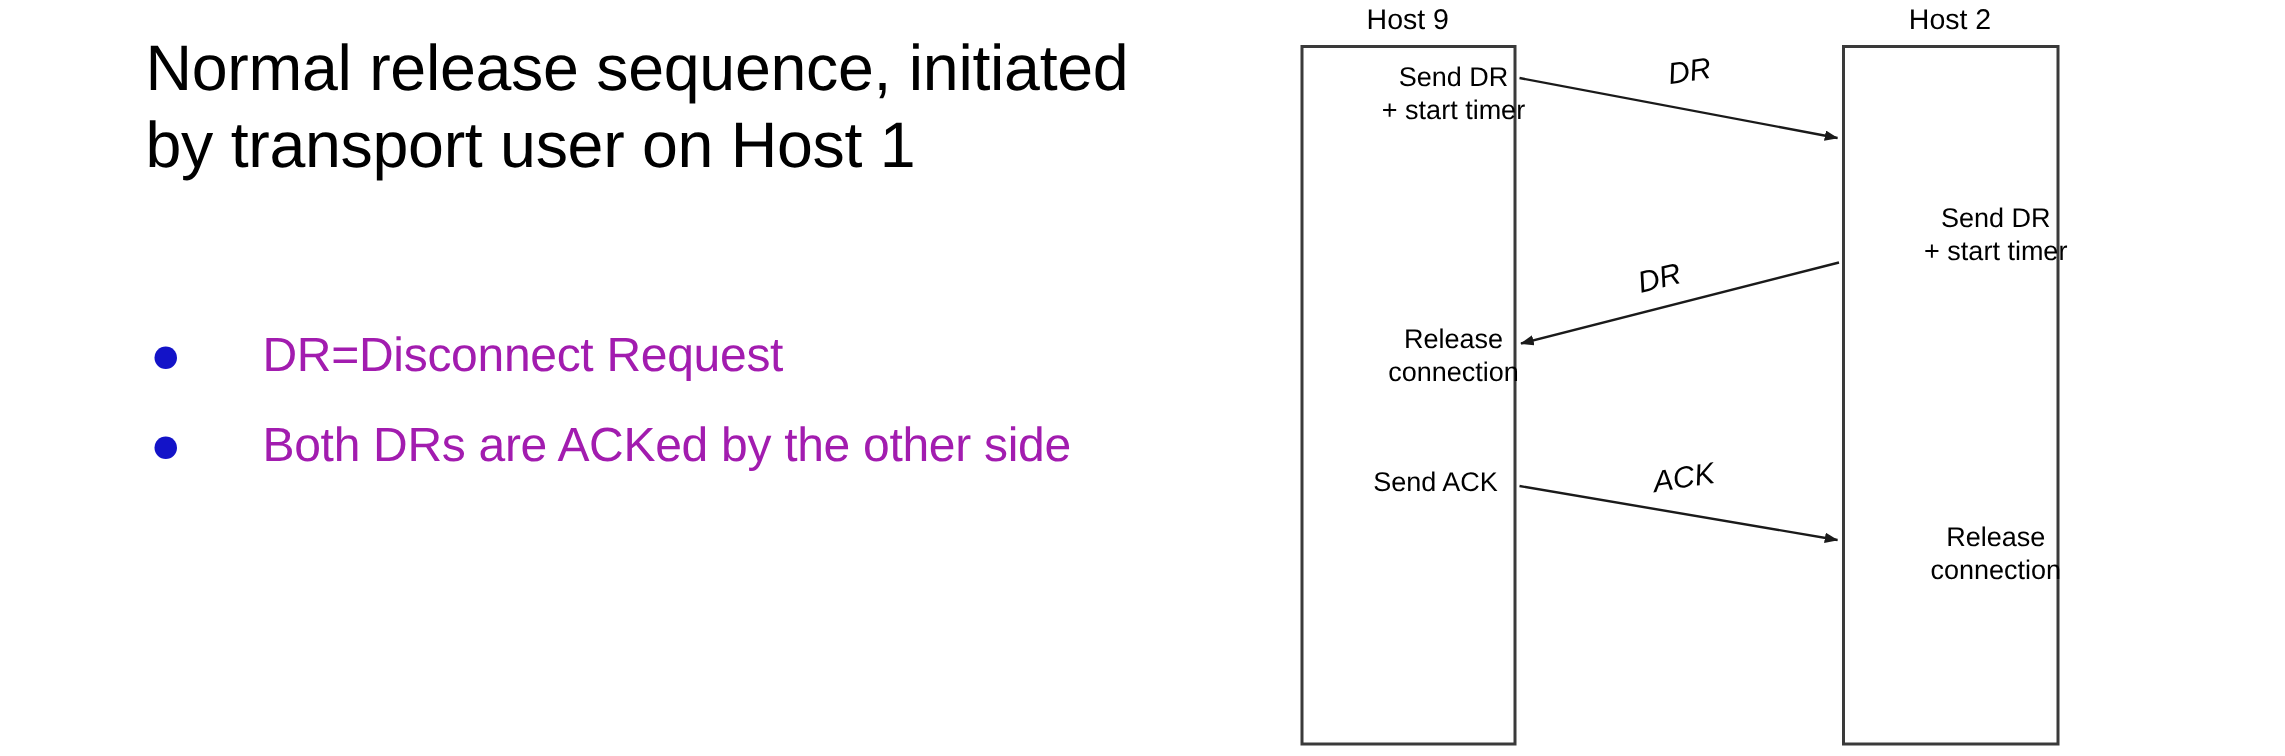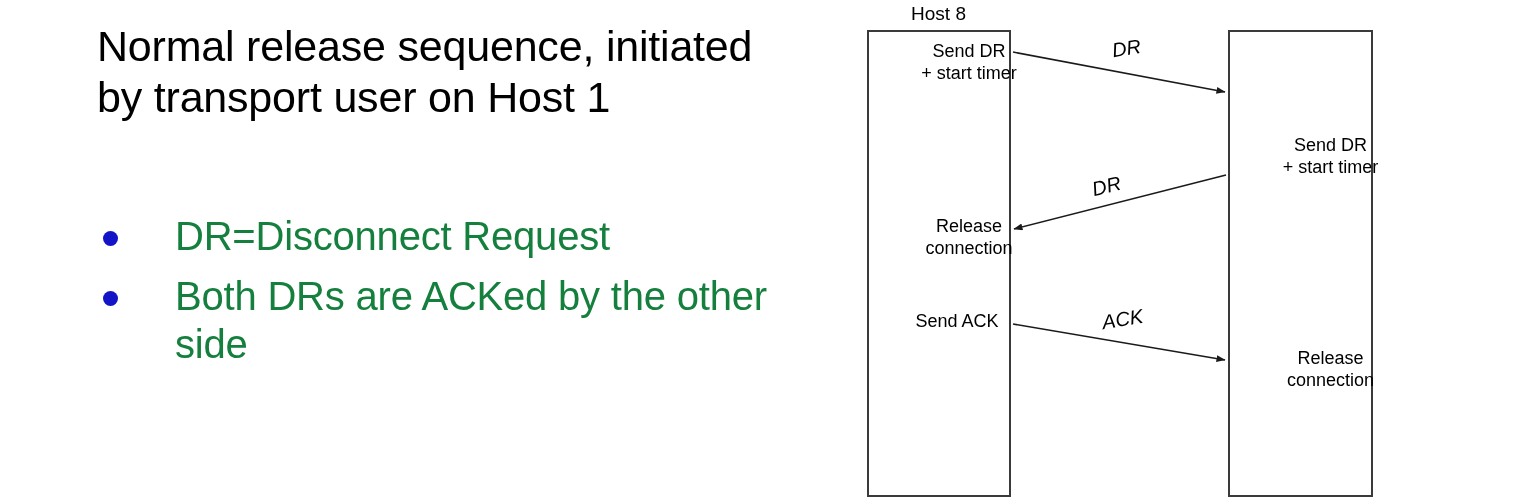--- a/index.html
+++ b/index.html
@@ -42,24 +42,24 @@
     left: 97px;
     top: 212px;
     width: 700px;
   }
 
   .bullet-row {
     position: relative;
     display: block;
     padding-left: 78px;
     margin-bottom: 12px;
-    font-size: 40px;
+    font-size: 32px;
     line-height: 48px;
     letter-spacing: -0.2px;
-    color: #15803d;
+    color: #a21caf;
   }
 
   .bullet-marker {
     position: absolute;
     left: 6px;
     top: 19px;
     width: 15px;
     height: 15px;
     border-radius: 50%;
     background: #1313c8;
@@ -141,22 +141,23 @@
     <div class="bullet-row">
       <span class="bullet-marker"></span>
       <span class="bullet-text">Both DRs are ACKed by the other side</span>
     </div>
 
   </div>
 </div>
 
 <div id="diagram-pane">
 
-  <div class="host-label" id="host1-label">Host 8</div>
+  <div class="host-label" id="host1-label">Host 9</div>
 
+  <div class="host-label" id="host2-label">Host 2</div>
 
   <div class="host-box" id="host1-box"></div>
   <div class="host-box" id="host2-box"></div>
 
   <div class="event-text" style="left:27px; top:40px; width:144px;">Send DR
 + start timer</div>
 
   <div class="event-text" style="left:27px; top:215px; width:144px;">Release
 connection</div>
 

